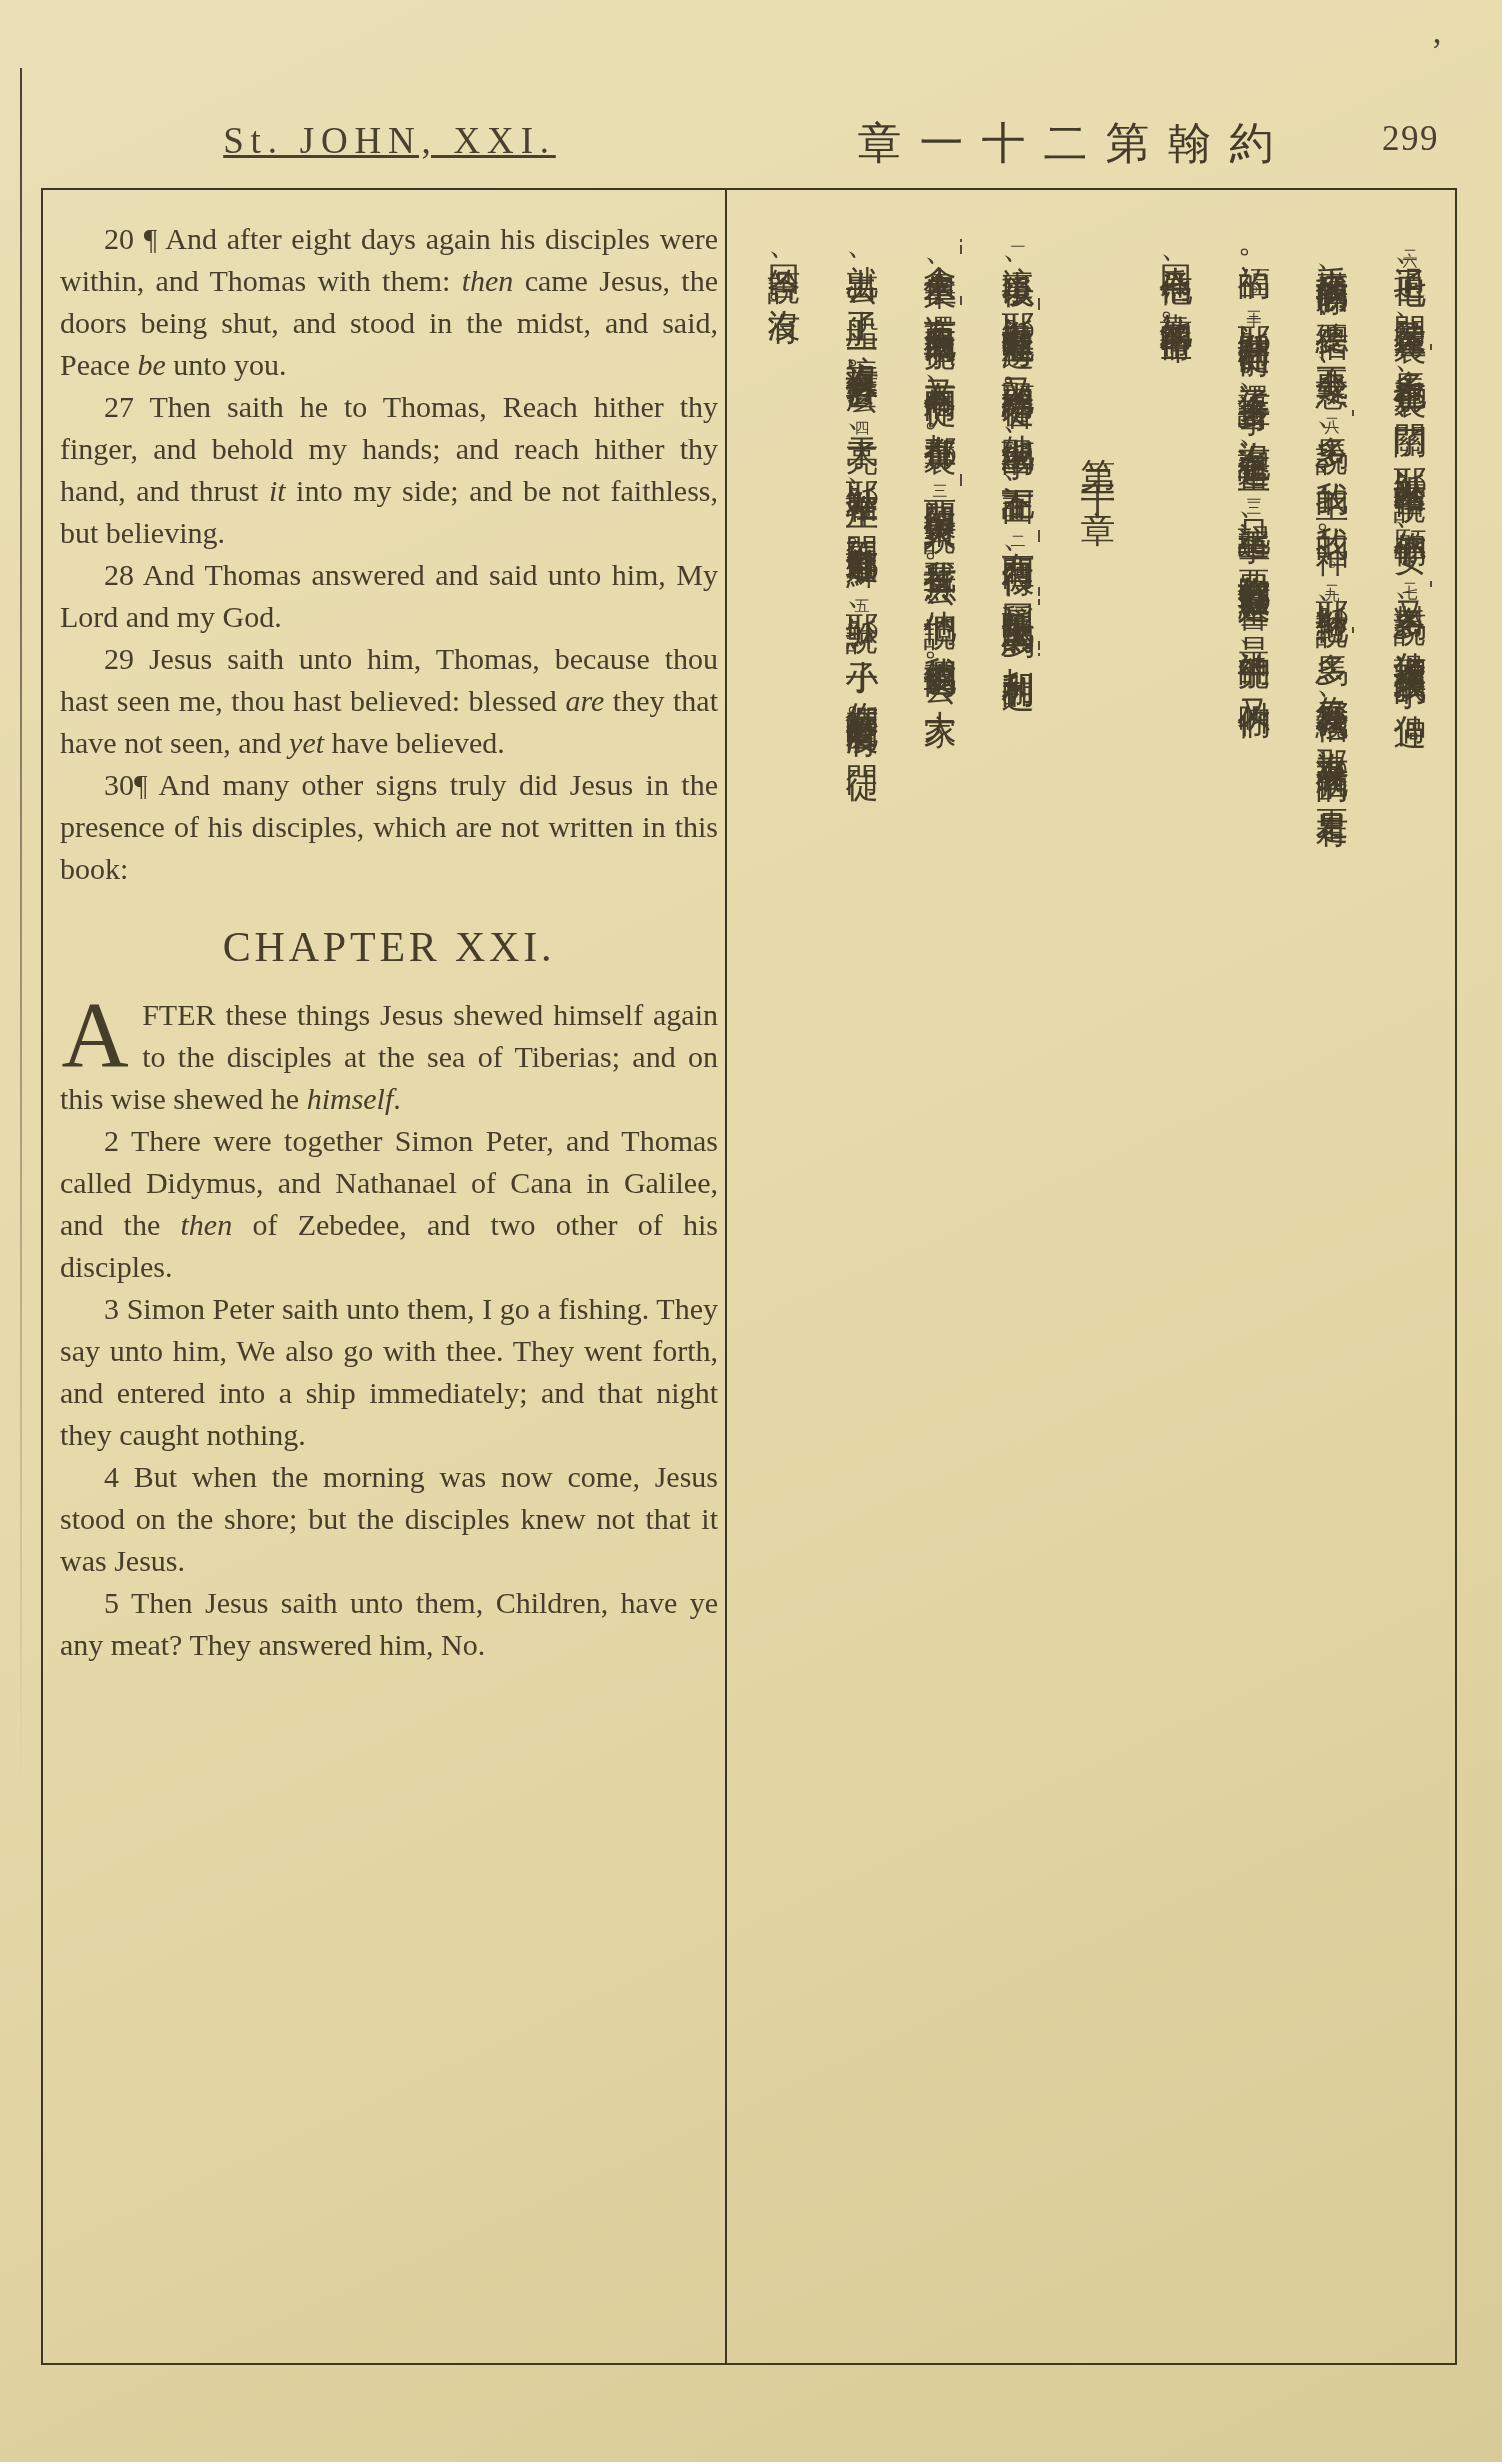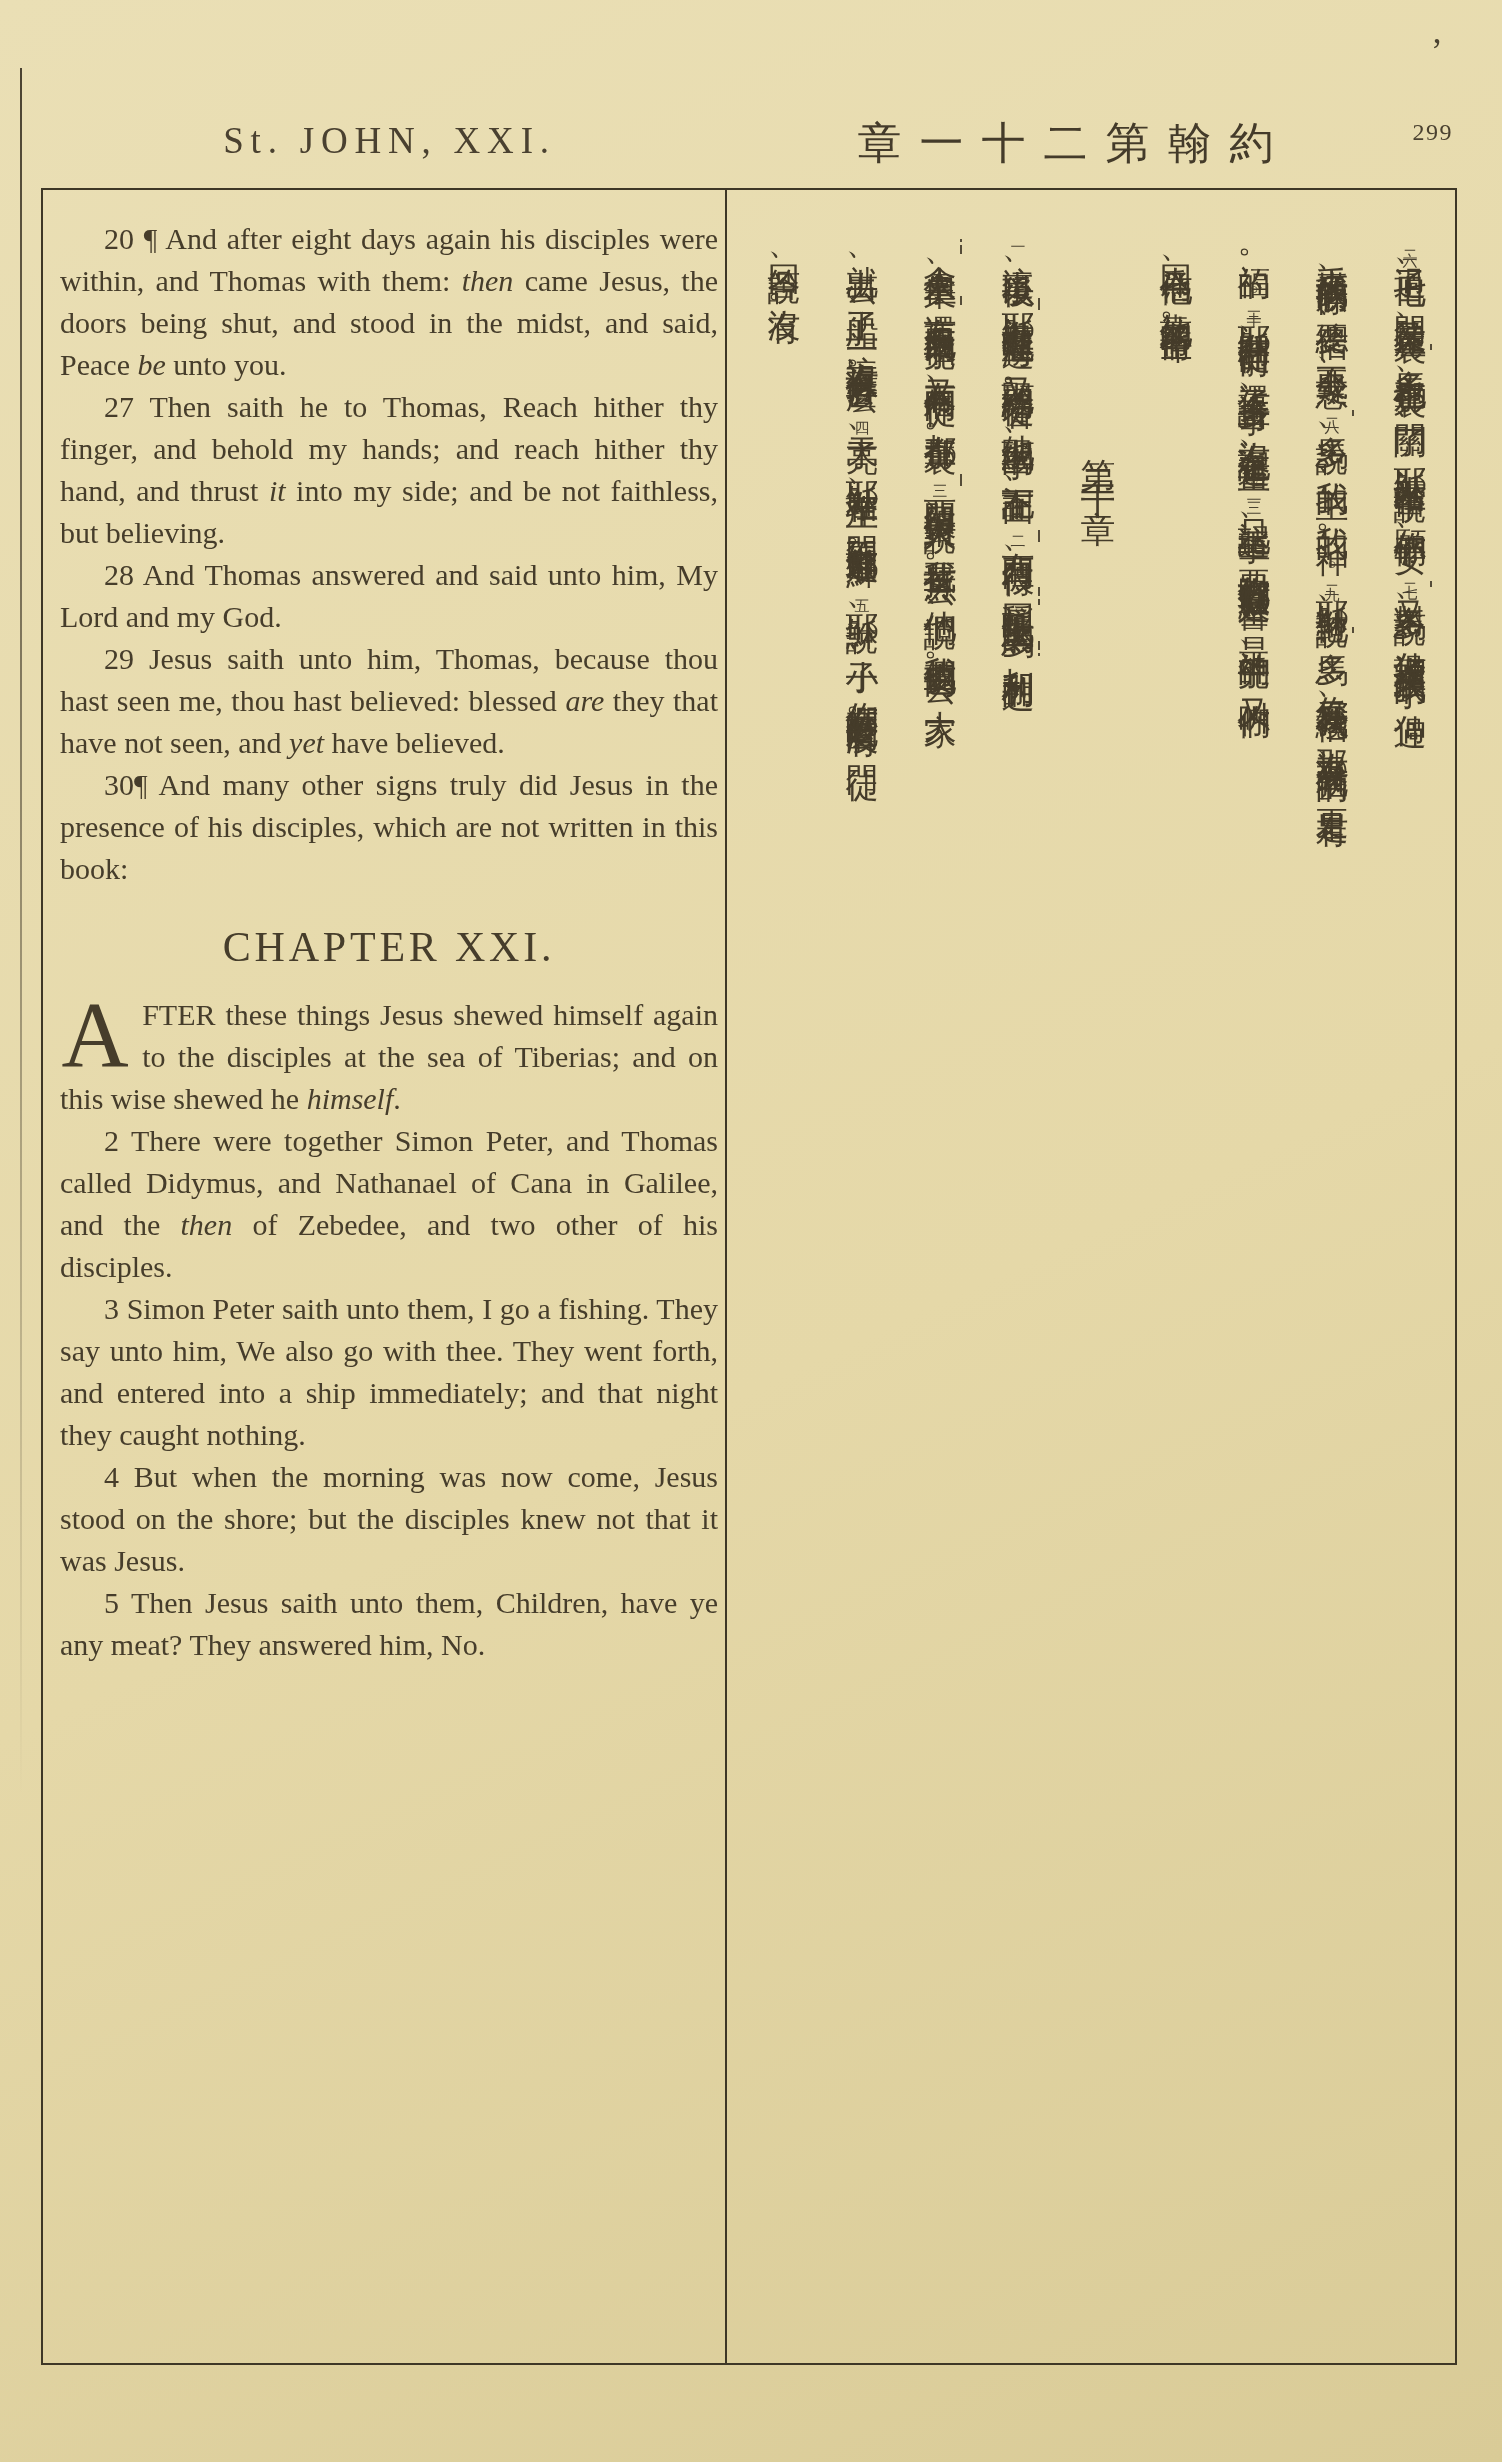--- a/index.html
+++ b/index.html
@@ -11,24 +11,24 @@
   }
   
   .frame { position:absolute; left:41px; top:188px; width:1416px; height:2177px;
            border:2.3px solid var(--frame,#3e3726); box-sizing:border-box; }
   .divider { position:absolute; left:725px; top:189px; width:2.3px; height:2174px; background:var(--frame,#3e3726); }
   .edge-line { position:absolute; left:20px; top:68px; width:1.5px; height:1728px;
                background:linear-gradient(#4a4231, rgba(74,66,49,0)); }
   .stray-quote { position:absolute; left:1431px; top:32px; font-size:35px; color:#4a4231; }
   
   .h-left { position:absolute; left:59px; top:119px; width:661px; text-align:center;
-            font-size:37px; letter-spacing:6.8px; color:#4a4130; }
+            font-size:37px; letter-spacing:6.8px; color:#4a4130;text-decoration:underline; }
   .h-right-cn { position:absolute; left:819px; top:114px; width:511px; text-align:center;
                 font-size:44px; letter-spacing:18px; color:#443b2a; font-family:serif; }
-  .pageno { position:absolute; right:49px; top:119px; font-size:24px; letter-spacing:1.5px; color:#4a4130; }
+  .pageno { position:absolute; right:63px; top:119px; font-size:35px; letter-spacing:1.5px; color:#4a4130; }
   
   .english { position:absolute; left:60px; top:218px; width:658px;
              font-size:30px; line-height:42px; text-align:justify; color:var(--ink,#463d2b); }
   .english p.verse { margin:0; text-indent:44px; }
   .english p.nodent { text-indent:0; }
   .english h2.chap-head { margin:36px 0 25.5px 0; text-align:center; font-weight:normal;
                           font-size:42px; letter-spacing:3.8px; text-indent:0; }
   .dropcap { float:left; font-size:93px; line-height:68px; padding:7.5px 13.5px 0 1.5px; }
   i { font-style:italic; }
   

